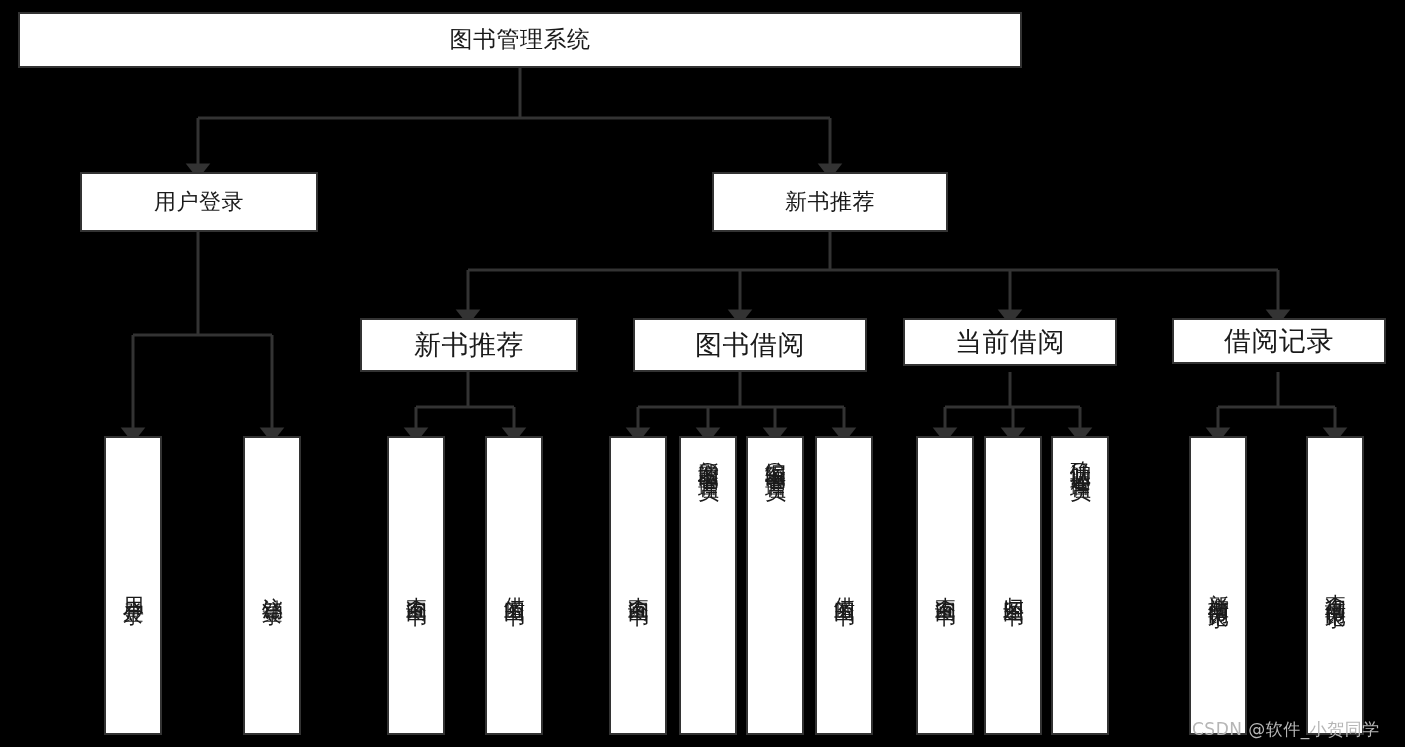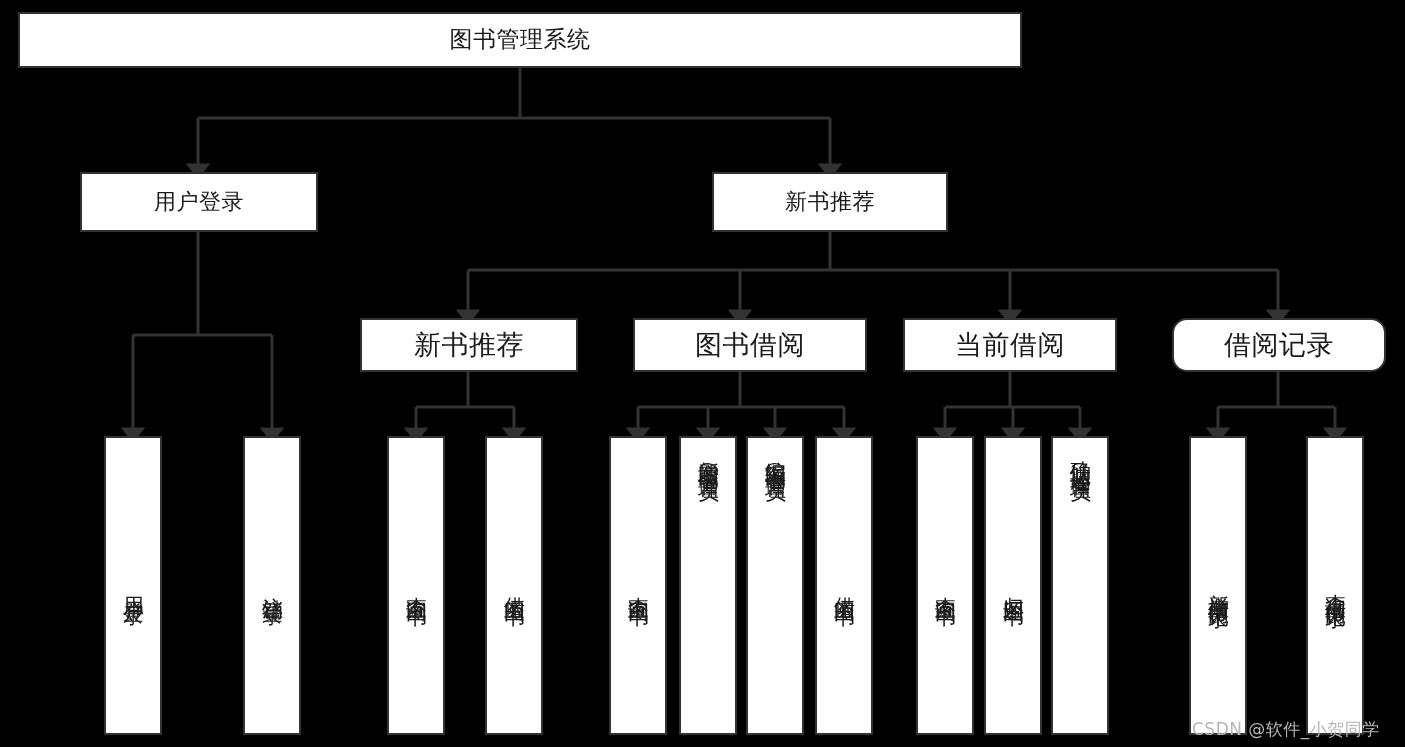--- a/index.html
+++ b/index.html
@@ -112,22 +112,22 @@
         <line x1="1335" y1="407" x2="1335" y2="434" marker-end="url(#arrowhead)"></line>
       </g>
   </svg>
 
   <div id="nodes-layer">
       <div class="node root" style="left: 18px; top: 12px; width: 1004px; height: 56px;">图书管理系统</div>
       <div class="node level2" style="left: 80px; top: 172px; width: 238px; height: 60px;">用户登录</div>
       <div class="node level2" style="left: 712px; top: 172px; width: 236px; height: 60px;">新书推荐</div>
       <div class="node level3" style="left: 360px; top: 318px; width: 218px; height: 54px;">新书推荐</div>
       <div class="node level3" style="left: 633px; top: 318px; width: 234px; height: 54px;">图书借阅</div>
-      <div class="node level3" style="left: 903px; top: 318px; width: 214px; height: 54px;">当前借阅</div>
-      <div class="node level3" style="left: 1172px; top: 318px; width: 214px; height: 54px; border-radius: 15px;">借阅记录</div>
+      <div class="node level3" style="left: 903px; top: 318px; width: 214px; height: 48px;">当前借阅</div>
+      <div class="node level3" style="left: 1172px; top: 318px; width: 214px; height: 46px;">借阅记录</div>
       <div class="node leaf" style="left: 104px; top: 436px; width: 58px; height: 299px;">用户登录</div>
       <div class="node leaf" style="left: 243px; top: 436px; width: 58px; height: 299px;">注销登录</div>
       <div class="node leaf" style="left: 387px; top: 436px; width: 58px; height: 299px;">查询图书</div>
       <div class="node leaf" style="left: 485px; top: 436px; width: 58px; height: 299px;">借阅图书</div>
       <div class="node leaf" style="left: 609px; top: 436px; width: 58px; height: 299px;">查询图书</div>
       <div class="node leaf top-aligned" style="left: 679px; top: 436px; width: 58px; height: 299px;">新增图书（管理员）</div>
       <div class="node leaf top-aligned" style="left: 746px; top: 436px; width: 58px; height: 299px;">编辑图书（管理员）</div>
       <div class="node leaf" style="left: 815px; top: 436px; width: 58px; height: 299px;">借阅图书</div>
       <div class="node leaf" style="left: 916px; top: 436px; width: 58px; height: 299px;">查询图书</div>
       <div class="node leaf" style="left: 984px; top: 436px; width: 58px; height: 299px;">归还图书</div>

